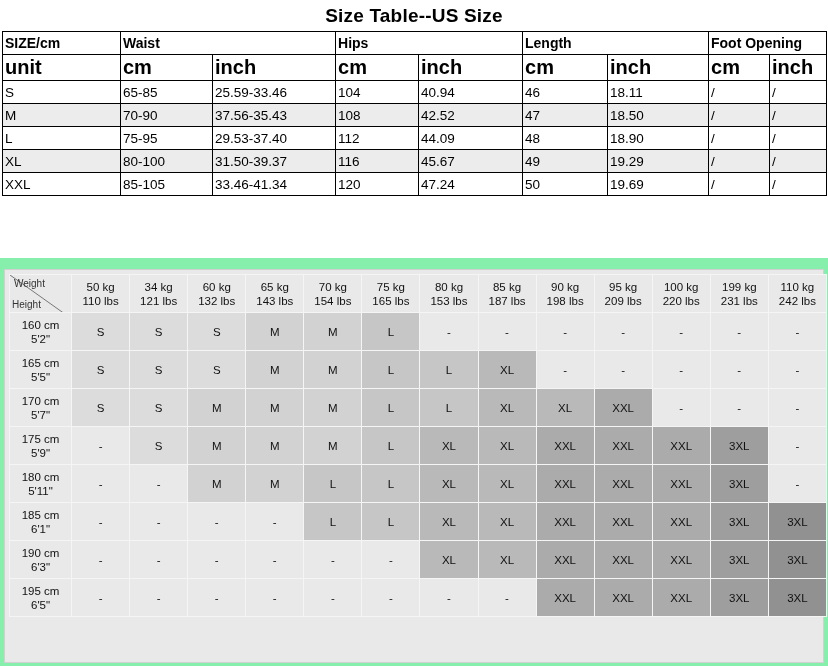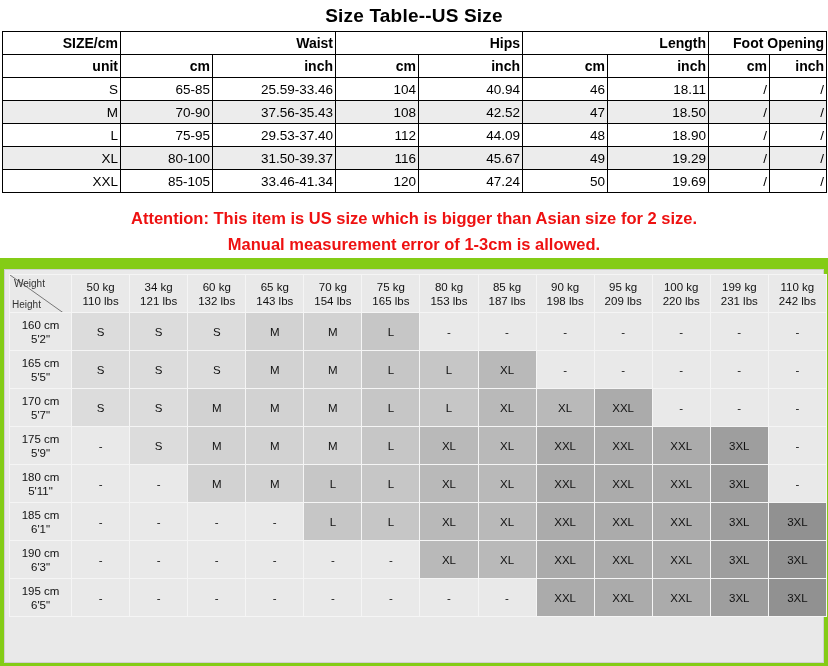--- a/index.html
+++ b/index.html
@@ -11,21 +11,21 @@
     width: 828px;
     height: 666px;
     font-family: "Liberation Sans", sans-serif;
     color: #000;
     overflow: hidden;
   }
   .page {
     width: 828px;
     height: 666px;
     position: relative;
-    background: #84cc16;
+    background: #86efac;
   }
 
   
   .panel-top {
     position: absolute;
     left: 0;
     top: 0;
     width: 828px;
     height: 258px;
     background: #fff;
@@ -41,35 +41,35 @@
     letter-spacing: 0.2px;
   }
   table.size {
     border-collapse: collapse;
     width: 824px;
     margin: 0 auto;
     table-layout: fixed;
   }
   table.size td, table.size th {
     border: 1px solid #000;
-    text-align: right;
+    text-align: left;
     font-size: 13.5px;
     height: 20px;
     padding: 1px 2px;
     font-weight: normal;
     white-space: nowrap;
     overflow: hidden;
   }
   table.size tr.hdr td {
     font-weight: bold;
     font-size: 14px;
   }
   table.size tr.sub td {
     font-weight: bold;
-    font-size: 14px;
+    font-size: 20px;
   }
   table.size tr.shaded td {
     background: #ececec;
   }
   .attention {
     text-align: center;
     color: #ee1111;
     font-weight: bold;
     font-size: 16.5px;
     line-height: 26px;
@@ -249,24 +249,20 @@
           <td>120</td>
           <td>47.24</td>
           <td>50</td>
           <td>19.69</td>
           <td>/</td>
           <td>/</td>
         </tr>
       </tbody>
     </table>
 
-    <div class="attention">
-      <div>Attention:  This item is US size which is bigger than Asian size for 2 size.</div>
-      <div>Manual measurement error of 1-3cm is allowed.</div>
-    </div>
   </div>
 
   <div class="panel-bottom">
     <table class="sugg">
       <colgroup>
         <col style="width:62px">
         <col style="width:58px">
           <col style="width:58px">
           <col style="width:58px">
           <col style="width:58px">

